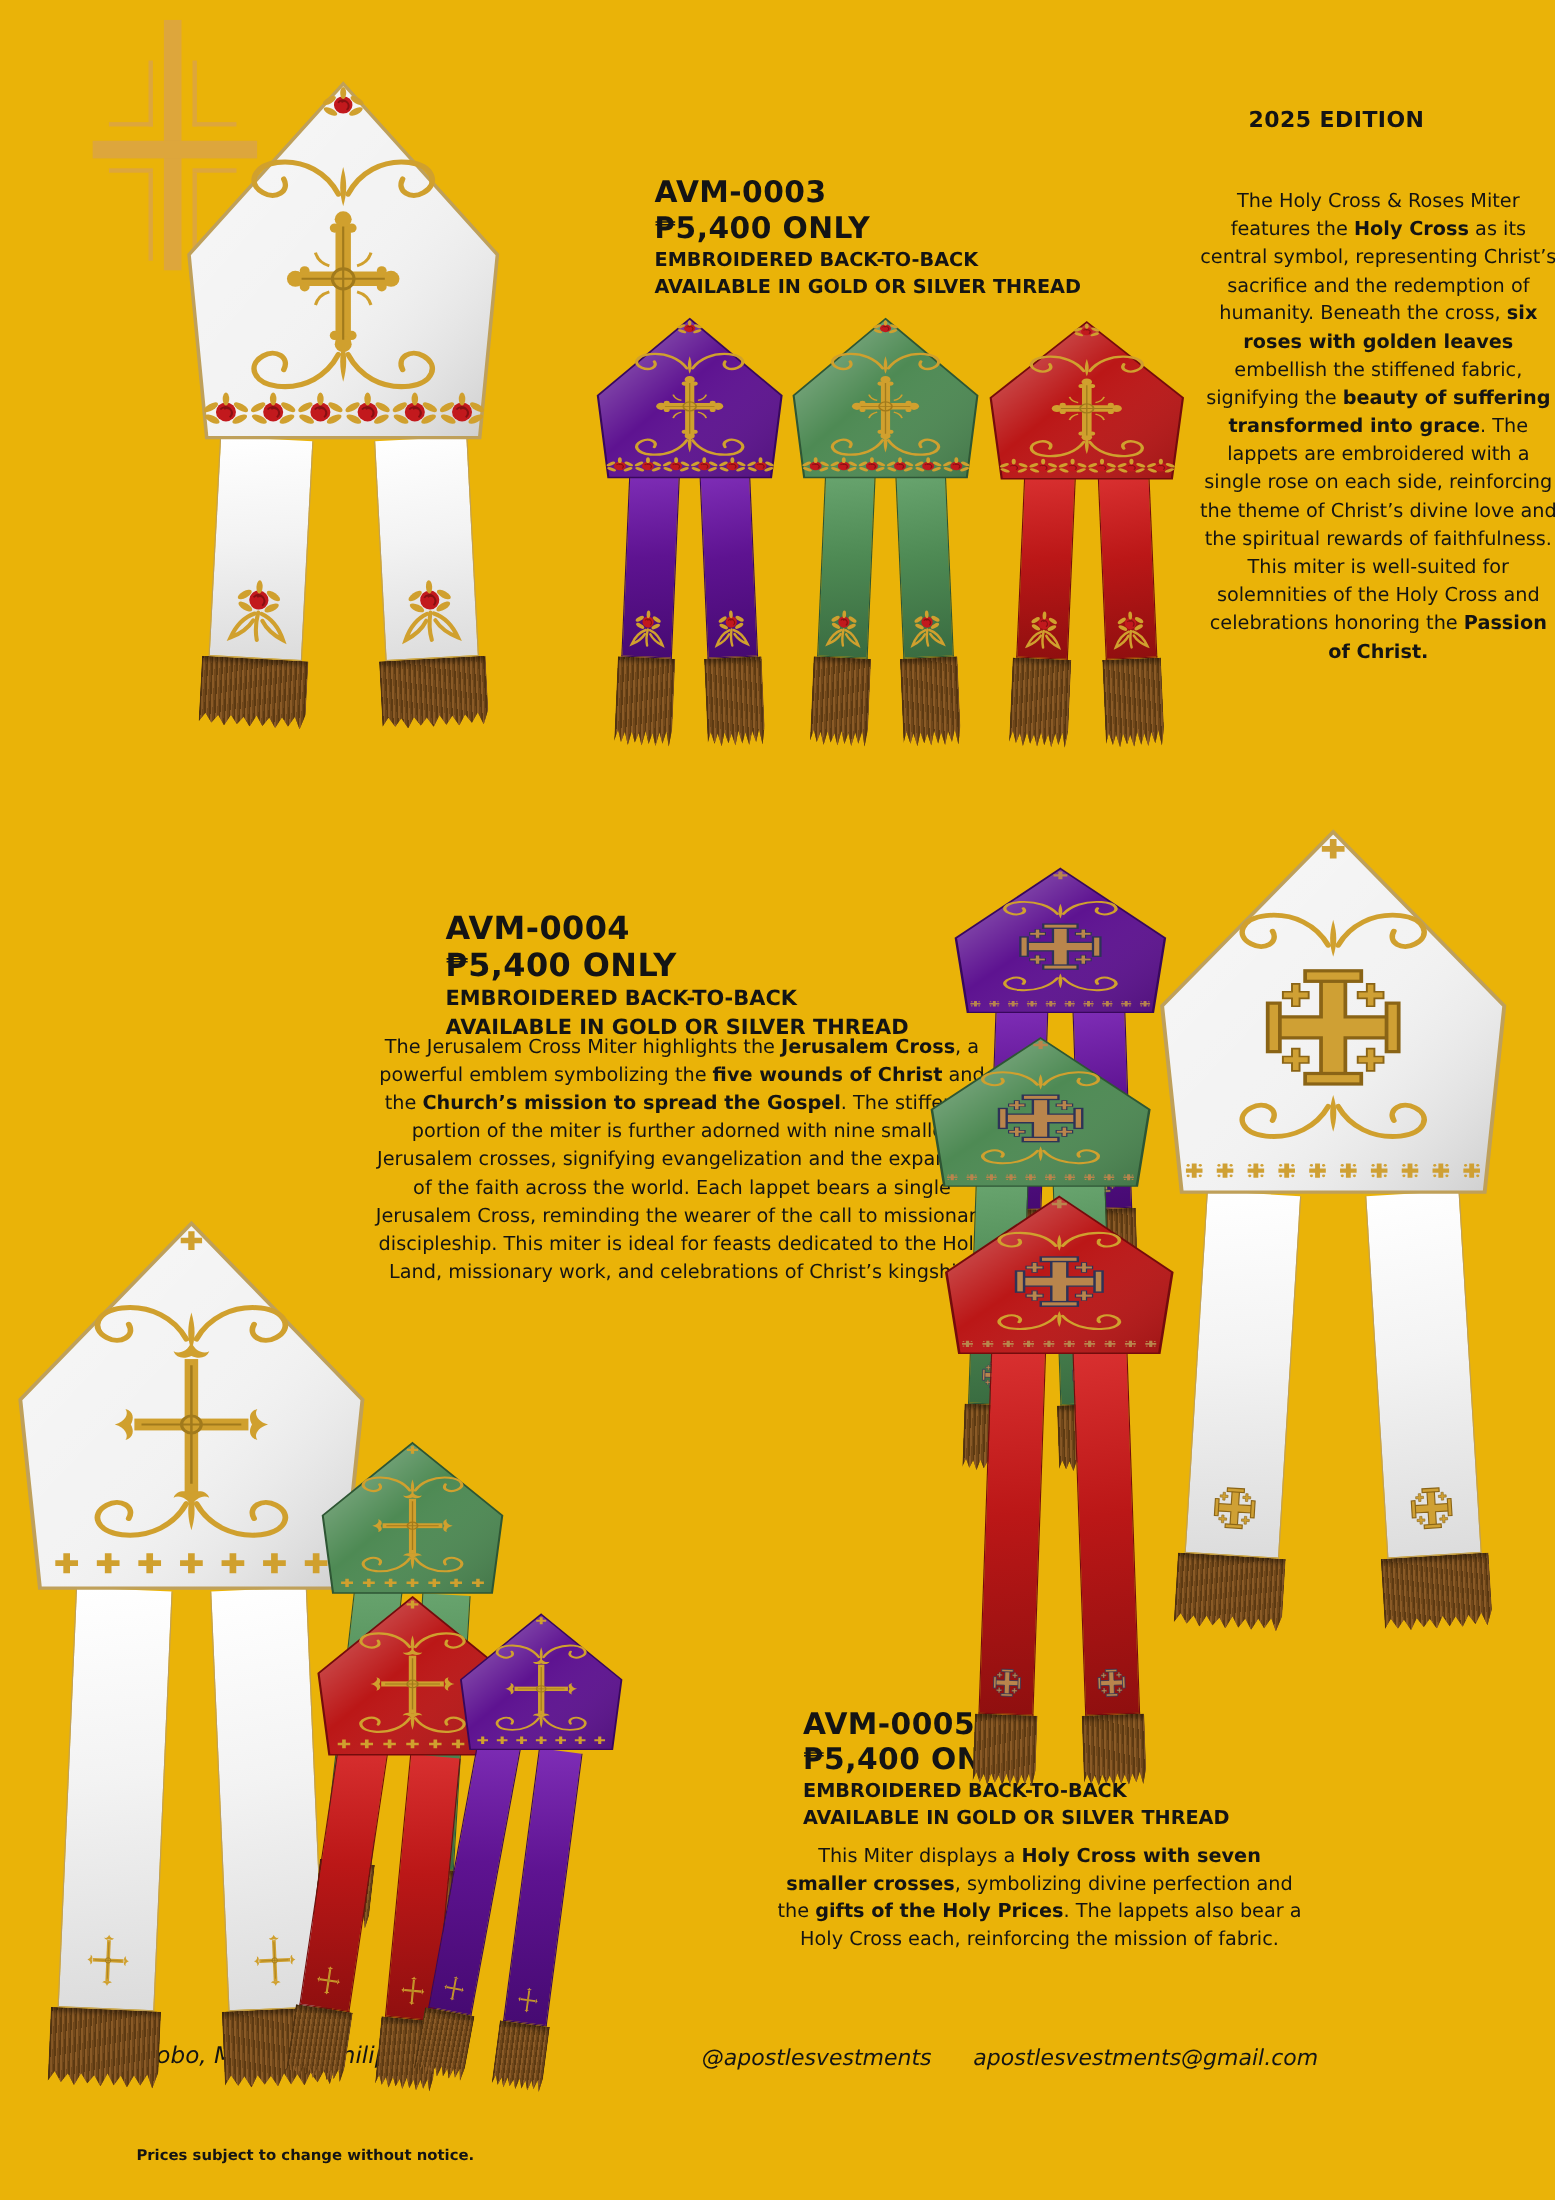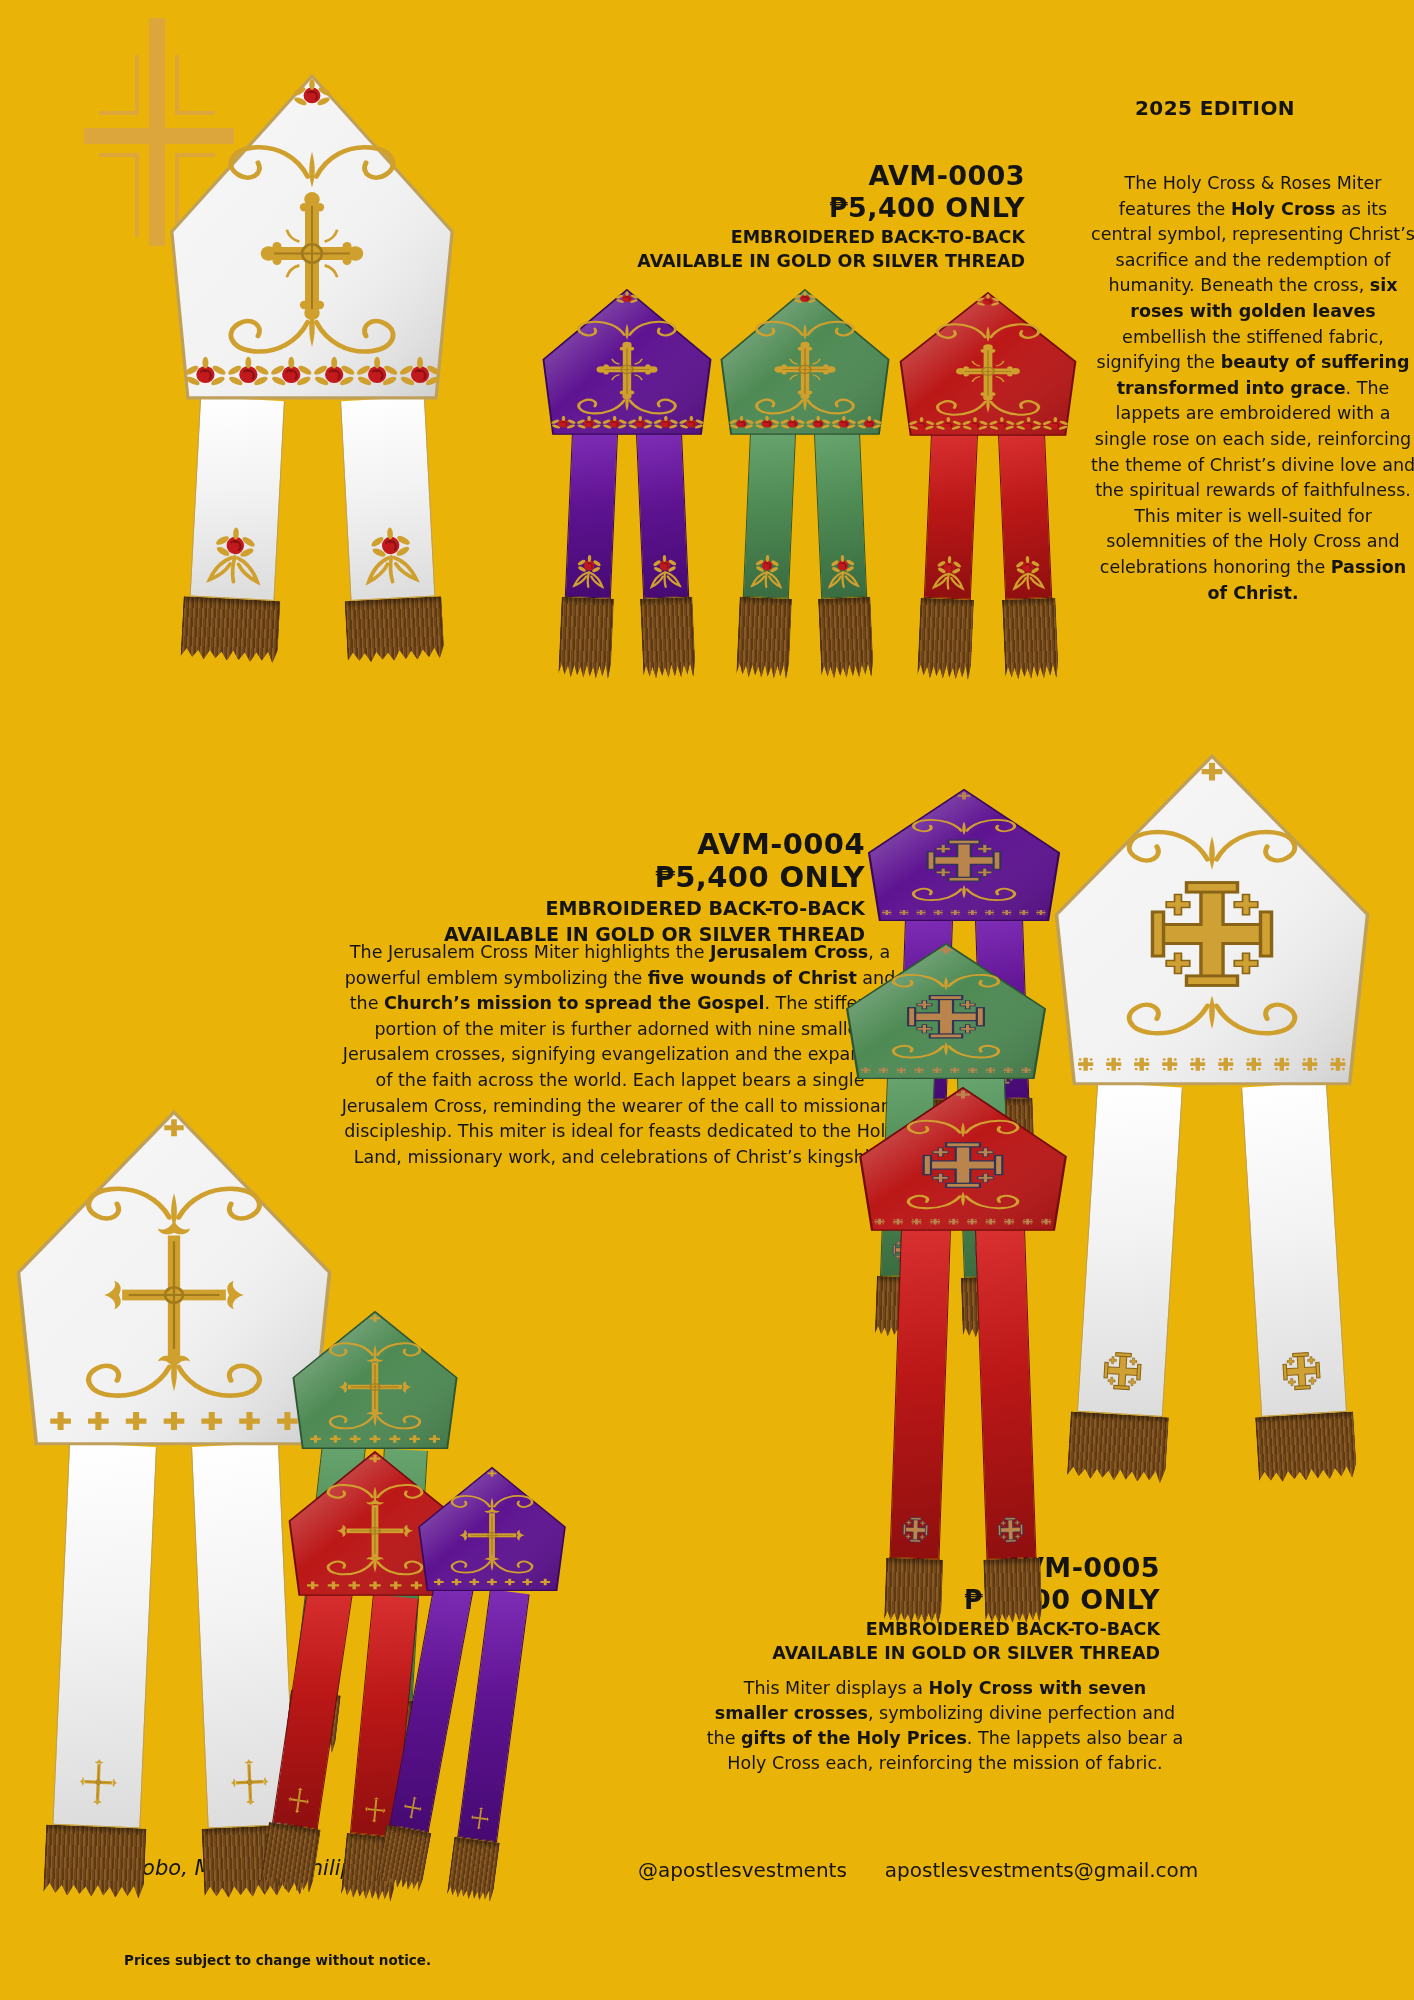--- a/index.html
+++ b/index.html
@@ -3,30 +3,30 @@
 <meta charset="utf-8">
 <style>
   *{margin:0;padding:0;box-sizing:border-box}
   html,body{background:#ffffff}
   .page{position:relative;width:1414px;height:2000px;background:#eab308;overflow:hidden;
         font-family:"DejaVu Sans","Liberation Sans",sans-serif;color:#141414}
   .abs{position:absolute}
 
   
   .edition{font-size:20px;font-weight:600;letter-spacing:.4px}
-  .p-heading{text-align:right;font-weight:700}
+  .p-heading{text-align:left;font-weight:700}
   .p-code{font-size:27px;line-height:32px;letter-spacing:.4px}
   .p-price{font-size:27px;line-height:32px;letter-spacing:.4px}
   .p-sub{font-size:17.5px;line-height:22px;margin-top:2px}
   .h4 .p-code,.h4 .p-price{font-size:29px;line-height:33px}
   .h4 .p-sub{font-size:19px;line-height:24px}
   .p-desc{text-align:center;font-size:17.5px;line-height:25.6px}
   .p-desc b{font-weight:700}
   .f-loc{font-style:italic;font-size:21px}
-  .f-contact{font-size:20px;display:flex;gap:38px}
+  .f-contact{font-style:italic;font-size:20px;display:flex;gap:38px}
   .f-notice{font-size:13.5px;font-weight:700}
 
   
   .miter{position:absolute;--gold:#d0a02e;--goldDark:#a17a1c;--jx:#cfa034;--jxs:#8a6416}
   .c-white {--fabric:#f3f3f3;--fabLight:#ffffff;--fabDark:#dcdcdc;--edge:#bfa05a}
   .c-purple{--fabric:#5e1391;--fabLight:#7e2db6;--fabDark:#460a72;--edge:#38085c}
   .c-green {--fabric:#4e8a54;--fabLight:#68a46e;--fabDark:#396b40;--edge:#2e5634}
   .c-red   {--fabric:#bb1717;--fabLight:#d93030;--fabDark:#8f0f0f;--edge:#740c0c}
   .jx-tan{--jx:#b9854c;--jxs:#2e3357}
   .miter .cap{position:relative;z-index:2;width:100%;height:var(--capH)}

